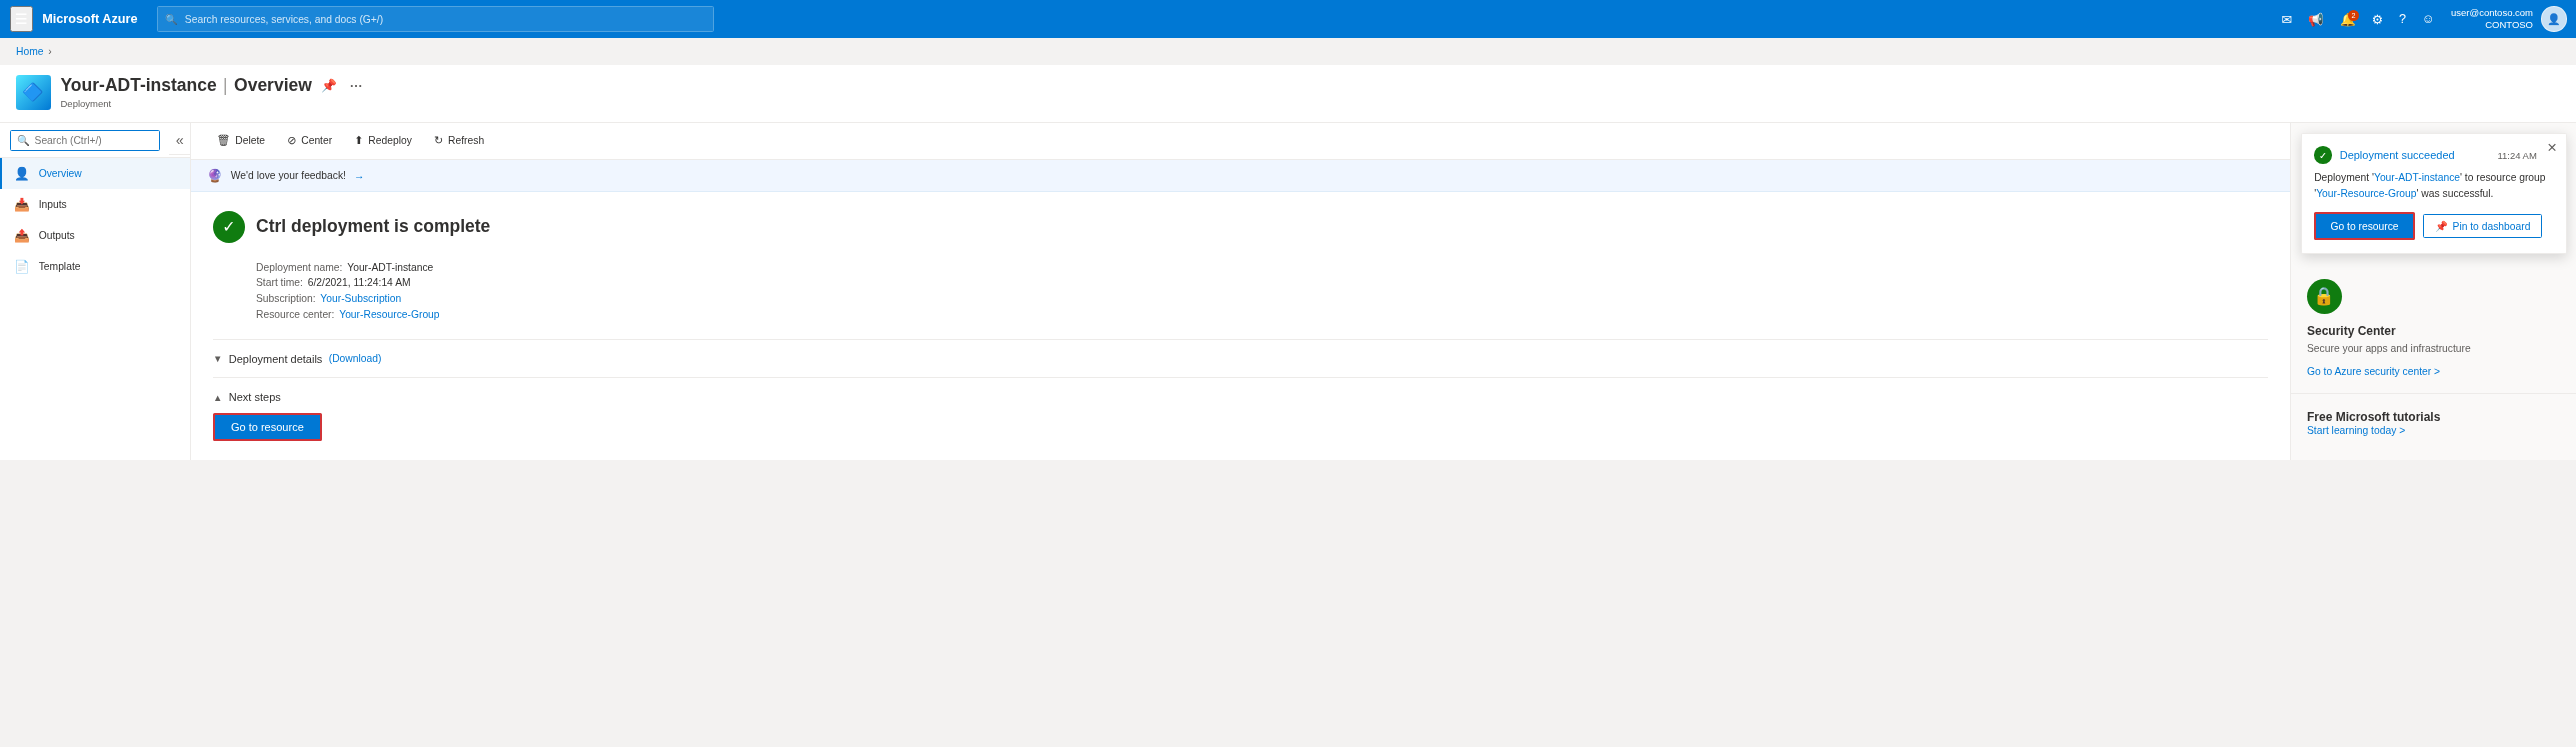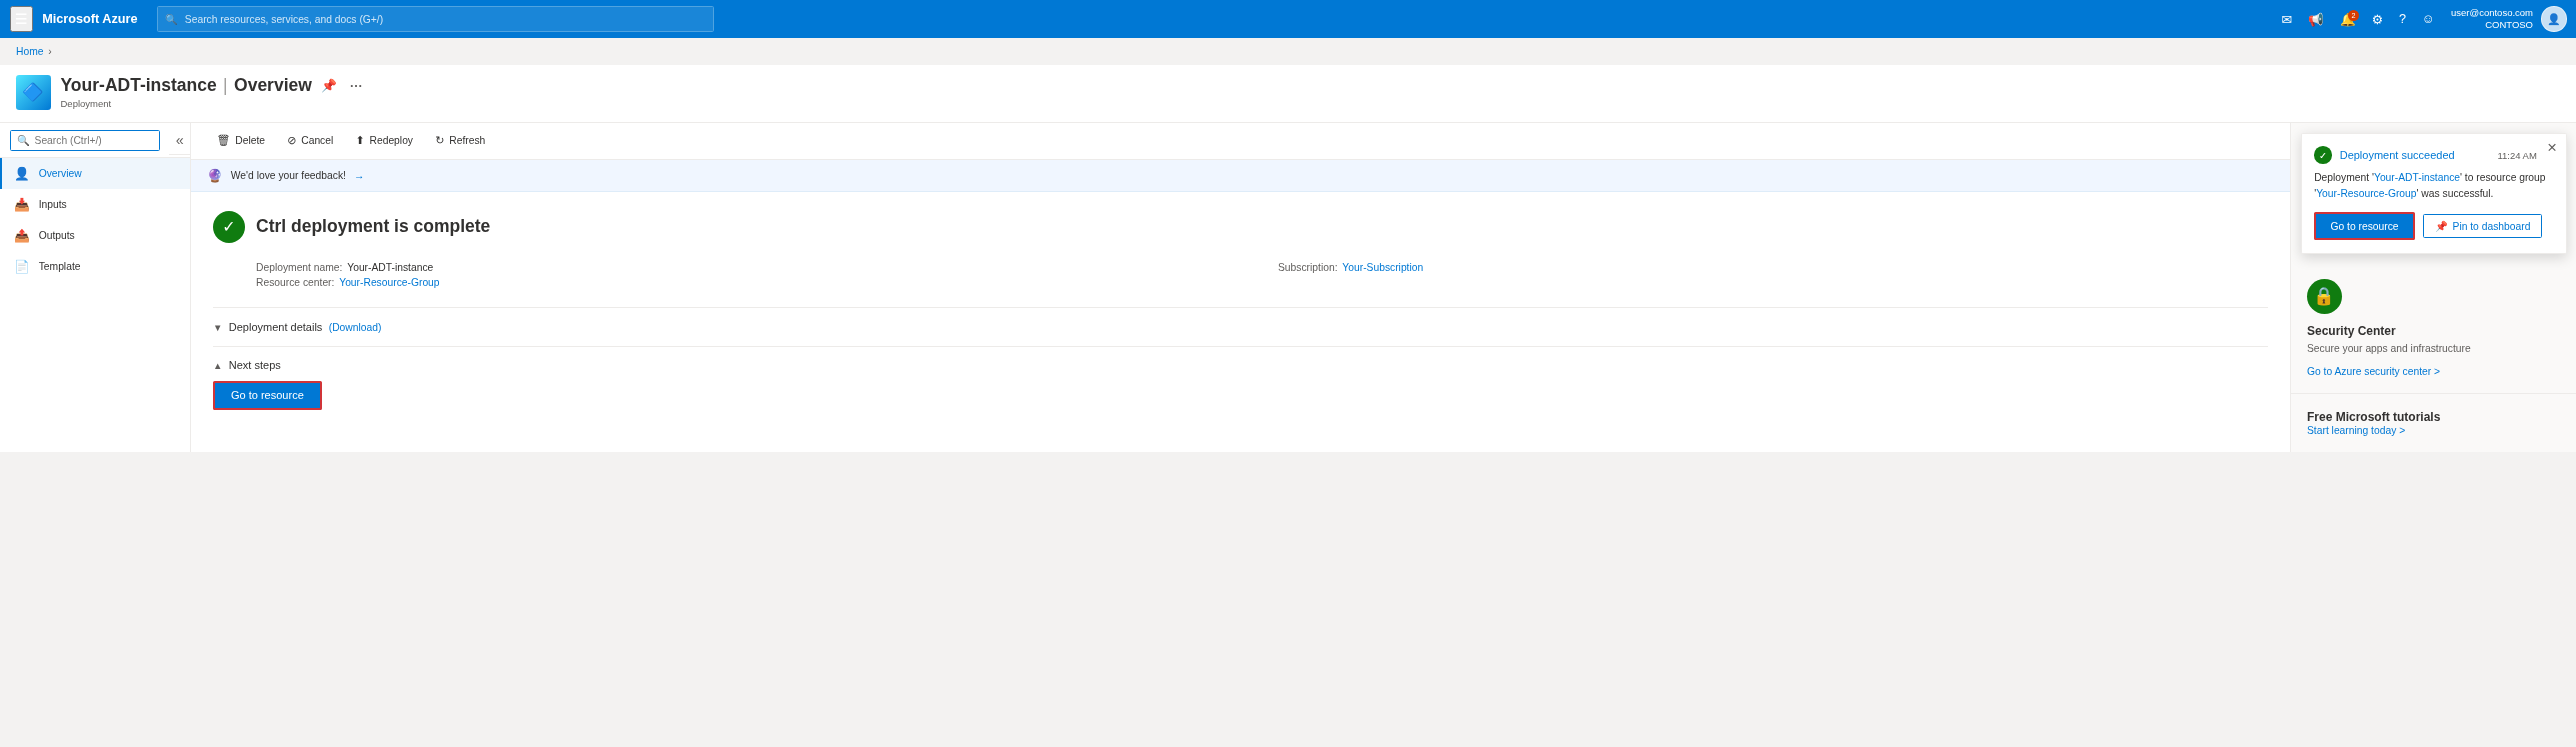--- a/index.html
+++ b/index.html
@@ -250,21 +250,21 @@
       flex-shrink: 0;
     }
     .deployment-success-title {
       font-size: 17.5px;
       font-weight: 600;
       color: #323130;
     }
 
     .deployment-info-grid {
       display: grid;
-      grid-template-columns: 1fr 1fr;
+      grid-template-columns: 1fr;
       gap: 4.8px 32px;
       margin-bottom: 19px;
       margin-left: 43px;
       font-size: 10.3px;
     }
     .info-row { display: flex; gap: 4.8px; }
     .info-label { color: #605e5c; }
     .info-value { color: #323130; }
     .info-link { color: #0078d4; text-decoration: none; }
 
@@ -511,21 +511,21 @@
 
   <div class="content-area">
 
     <div class="toolbar">
       <button class="toolbar-btn">
         <span class="toolbar-btn-icon">🗑</span>
         <span>Delete</span>
       </button>
       <button class="toolbar-btn">
         <span class="toolbar-btn-icon">⊘</span>
-        <span>Cancel</span>
+        <span>Center</span>
       </button>
       <button class="toolbar-btn">
         <span class="toolbar-btn-icon">⬆</span>
         <span>Redeploy</span>
       </button>
       <button class="toolbar-btn">
         <span class="toolbar-btn-icon">↻</span>
         <span>Refresh</span>
       </button>
     </div>
@@ -541,20 +541,24 @@
         <div class="success-icon-large">✓</div>
         <span class="deployment-success-title">Ctrl deployment is complete</span>
       </div>
 
       <div class="deployment-info-grid">
         <div class="info-row">
           <span class="info-label">Deployment name:</span>
           <span class="info-value">Your-ADT-instance</span>
         </div>
         <div class="info-row">
+          <span class="info-label">Start time:</span>
+          <span class="info-value">6/2/2021, 11:24:14 AM</span>
+        </div>
+        <div class="info-row">
           <span class="info-label">Subscription:</span>
           <a href="#" class="info-link">Your-Subscription</a>
         </div>
         <div class="info-row">
           <span class="info-label">Resource center:</span>
           <a href="#" class="info-link">Your-Resource-Group</a>
         </div>
       </div>
 
       <hr class="section-divider">

